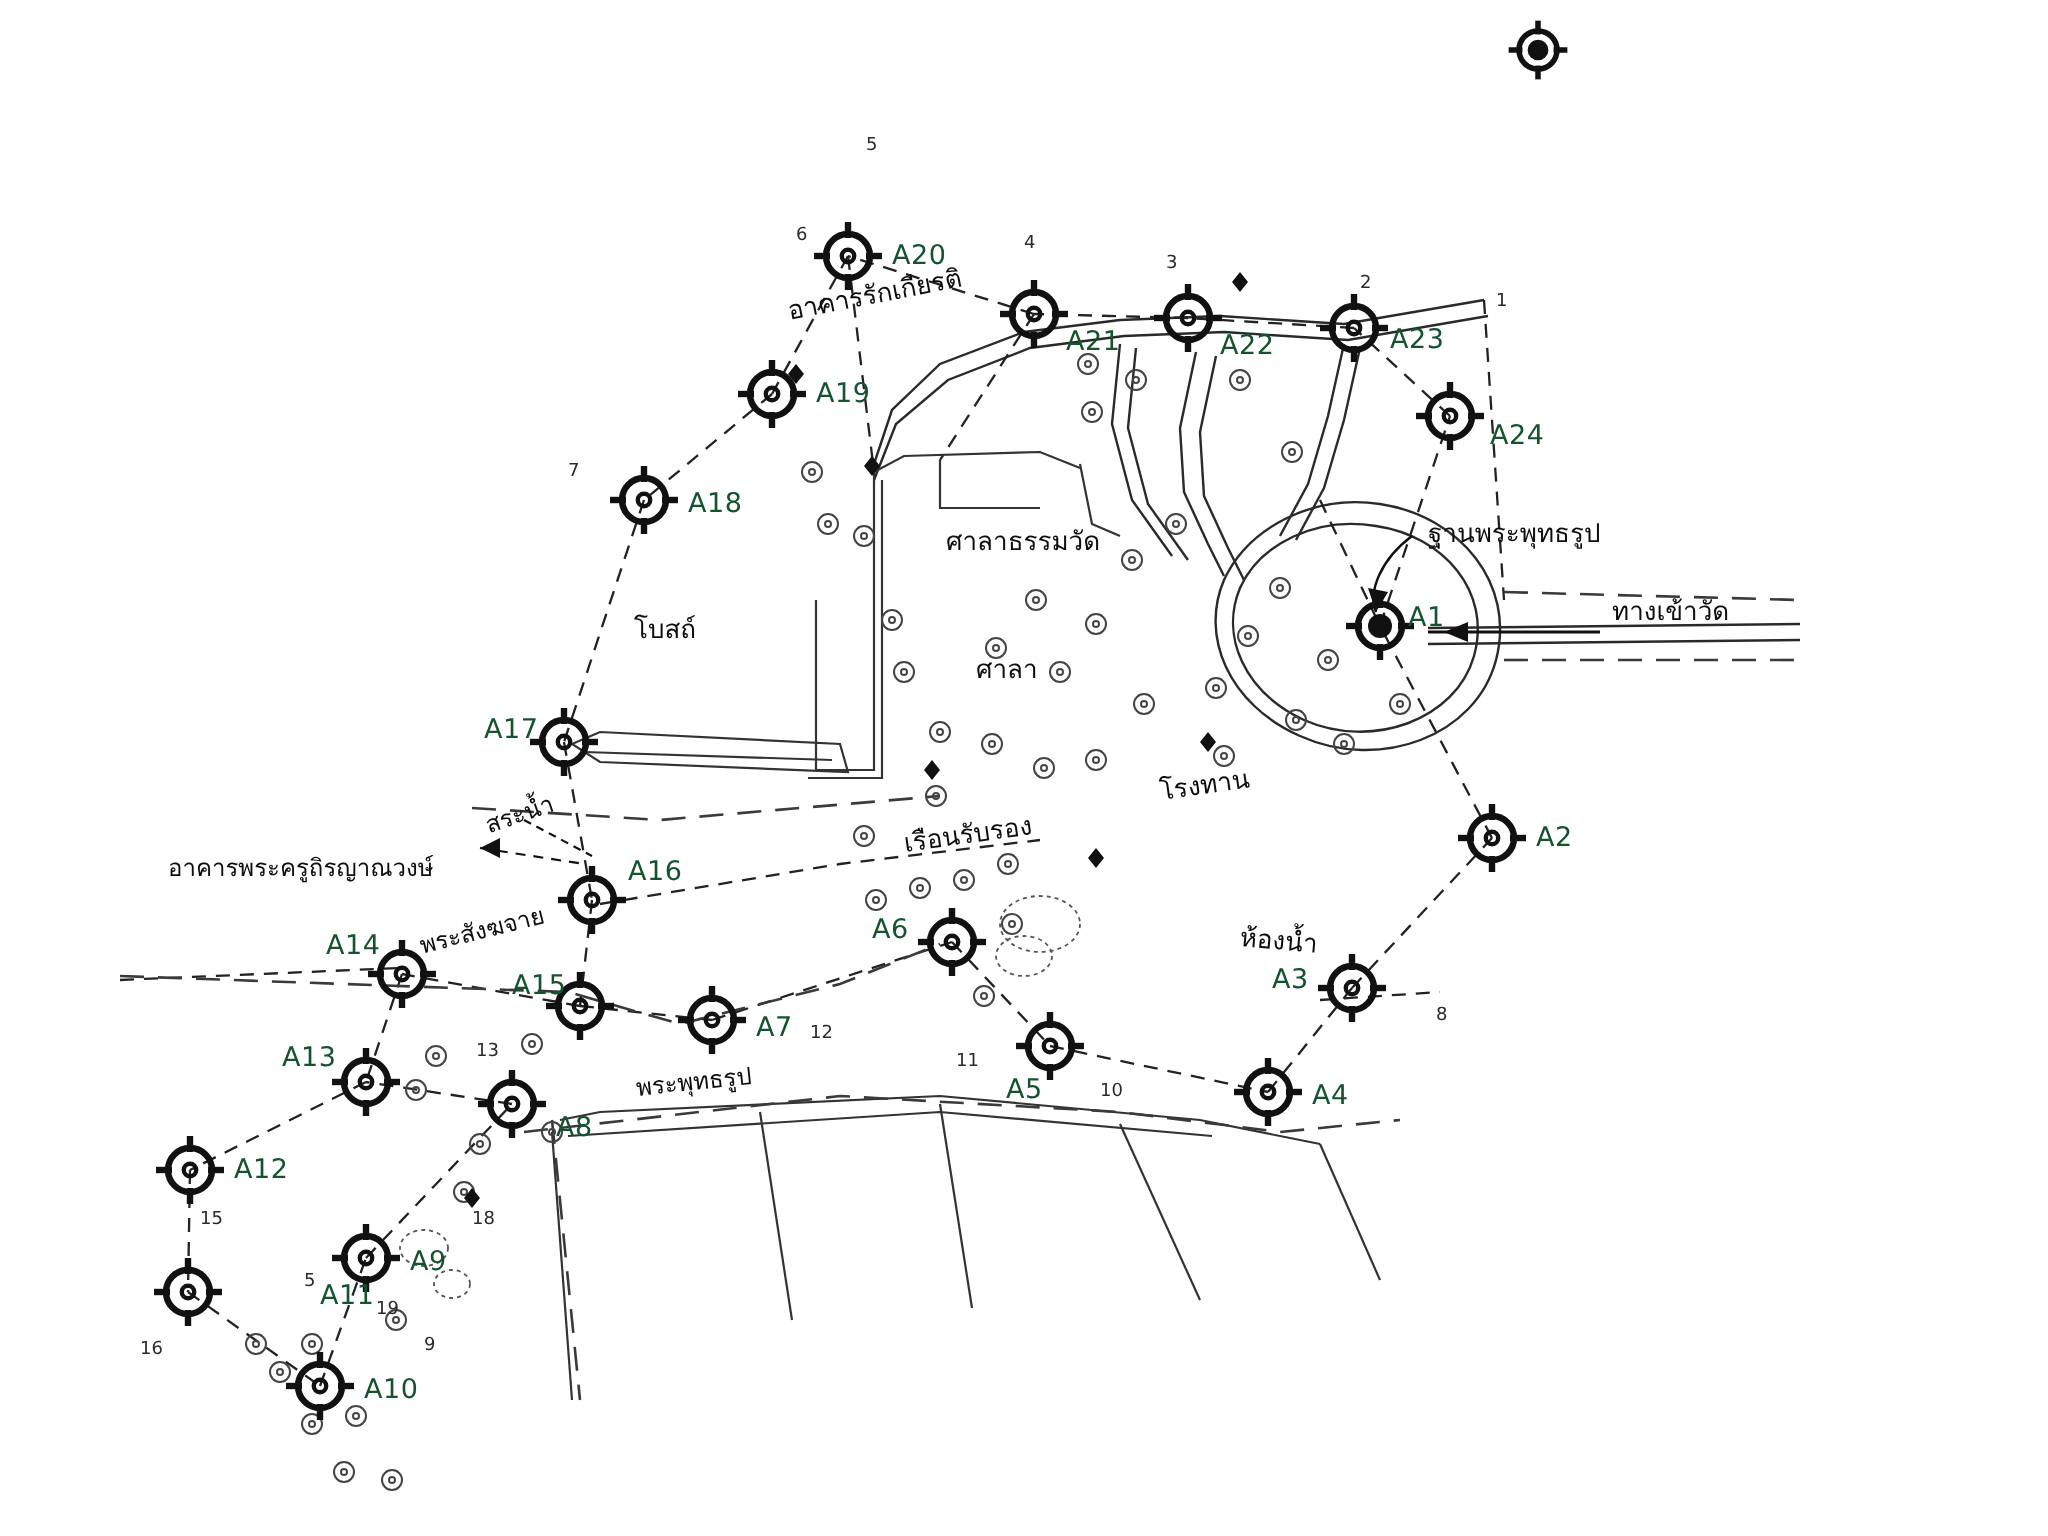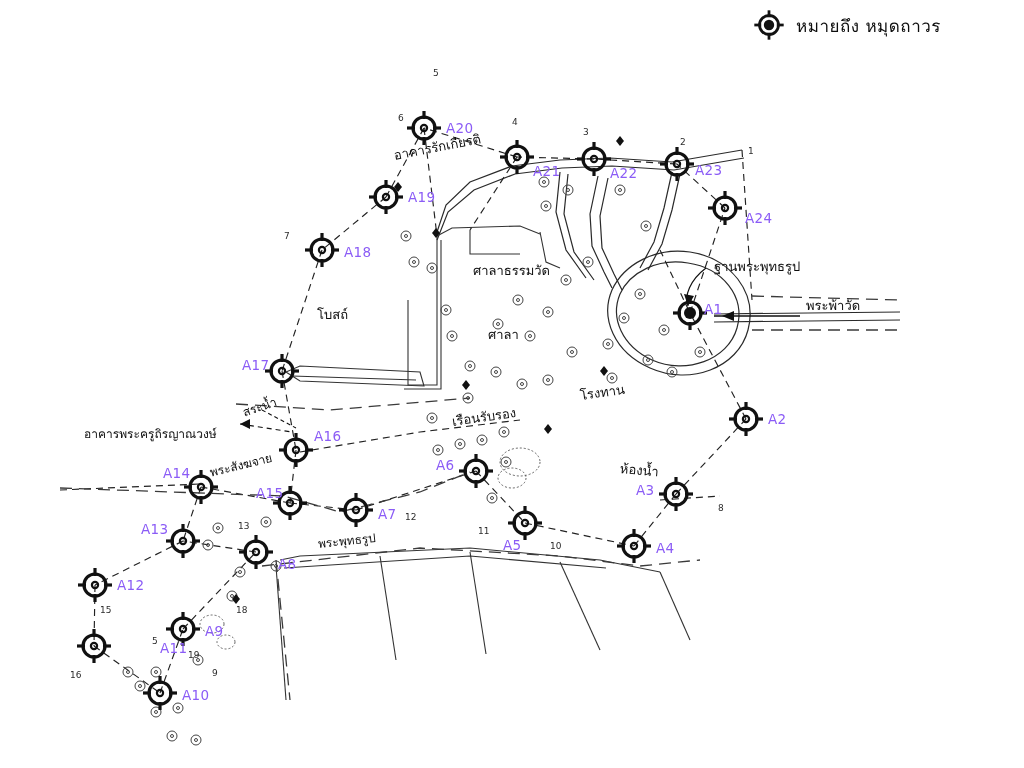--- a/index.html
+++ b/index.html
@@ -14,21 +14,21 @@
   #map-root{position:absolute;left:0;top:0;width:1024px;height:768px;}
   svg#map-svg{position:absolute;left:0;top:0;width:1024px;height:768px;}
 
   .legend{position:absolute;right:14px;top:6px;width:260px;}
   .legend-row{display:flex;align-items:center;gap:8px;height:38px;}
   .legend-text{font-size:17px;letter-spacing:.5px;white-space:nowrap;color:#0d0d0d;}
   .legend-ico{width:38px;height:38px;flex:0 0 38px;}
 
   .pt-label{
     position:absolute;font-size:13.5px;letter-spacing:0.3px;
-    color:#8b5cf6;white-space:nowrap;font-family:"DejaVu Sans","Liberation Sans",sans-serif;
+    color:#14532d;white-space:nowrap;font-family:"DejaVu Sans","Liberation Sans",sans-serif;
   }
   .th-label{
     position:absolute;font-size:13px;color:#0d0d0d;white-space:nowrap;
   }
   .th-label.sm{font-size:12px;}
   .bnum{
     position:absolute;font-size:9px;color:#2b2b2b;white-space:nowrap;
   }
   .rot-a{transform:rotate(-11deg);transform-origin:left center;}
   .rot-b{transform:rotate(-14deg);transform-origin:left center;}
@@ -392,21 +392,21 @@
       <div class="pt-label" style="left: 695px; top: 162px;">A23</div>
       <div class="pt-label" style="left: 745px; top: 210px;">A24</div>
     </div>
 
   <div id="place-labels">
       <div class="th-label  rot-a" style="left: 394px; top: 145px;">อาคารรักเกียรติ</div>
       <div class="th-label  " style="left: 473px; top: 260px;">ศาลาธรรมวัด</div>
       <div class="th-label  " style="left: 488px; top: 324px;">ศาลา</div>
       <div class="th-label  " style="left: 317px; top: 304px;">โบสถ์</div>
       <div class="th-label  " style="left: 714px; top: 256px;">ฐานพระพุทธรูป</div>
-      <div class="th-label  " style="left: 806px; top: 295px;">พระพ้าวัด</div>
+      <div class="th-label  " style="left: 806px; top: 295px;">ทางเข้าวัด</div>
       <div class="th-label  rot-c" style="left: 580px; top: 385px;">โรงทาน</div>
       <div class="th-label  rot-f" style="left: 620px; top: 458px;">ห้องน้ำ</div>
       <div class="th-label  rot-c" style="left: 452px; top: 411px;">เรือนรับรอง</div>
       <div class="th-label sm rot-d" style="left: 243px; top: 403px;">สระน้ำ</div>
       <div class="th-label sm " style="left: 84px; top: 424px;">อาคารพระครูถิรญาณวงษ์</div>
       <div class="th-label sm rot-b" style="left: 210px; top: 463px;">พระสังฆจาย</div>
       <div class="th-label sm rot-e" style="left: 318px; top: 534px;">พระพุทธรูป</div>
     </div>
 
   <div id="boundary-numbers">
@@ -428,17 +428,16 @@
       <div class="bnum" style="left: 236px; top: 605px;">18</div>
       <div class="bnum" style="left: 188px; top: 650px;">19</div>
       <div class="bnum" style="left: 212px; top: 668px;">9</div>
     </div>
 
   <div class="legend">
     <div class="legend-row">
       <svg class="legend-ico" viewBox="-22 -22 44 44">
         <use href="#ico-perm" x="0" y="0"></use>
       </svg>
-      <span class="legend-text">หมายถึง  หมุดถาวร</span>
     </div>
   </div>
 
 </div>
 
 </body></html>

